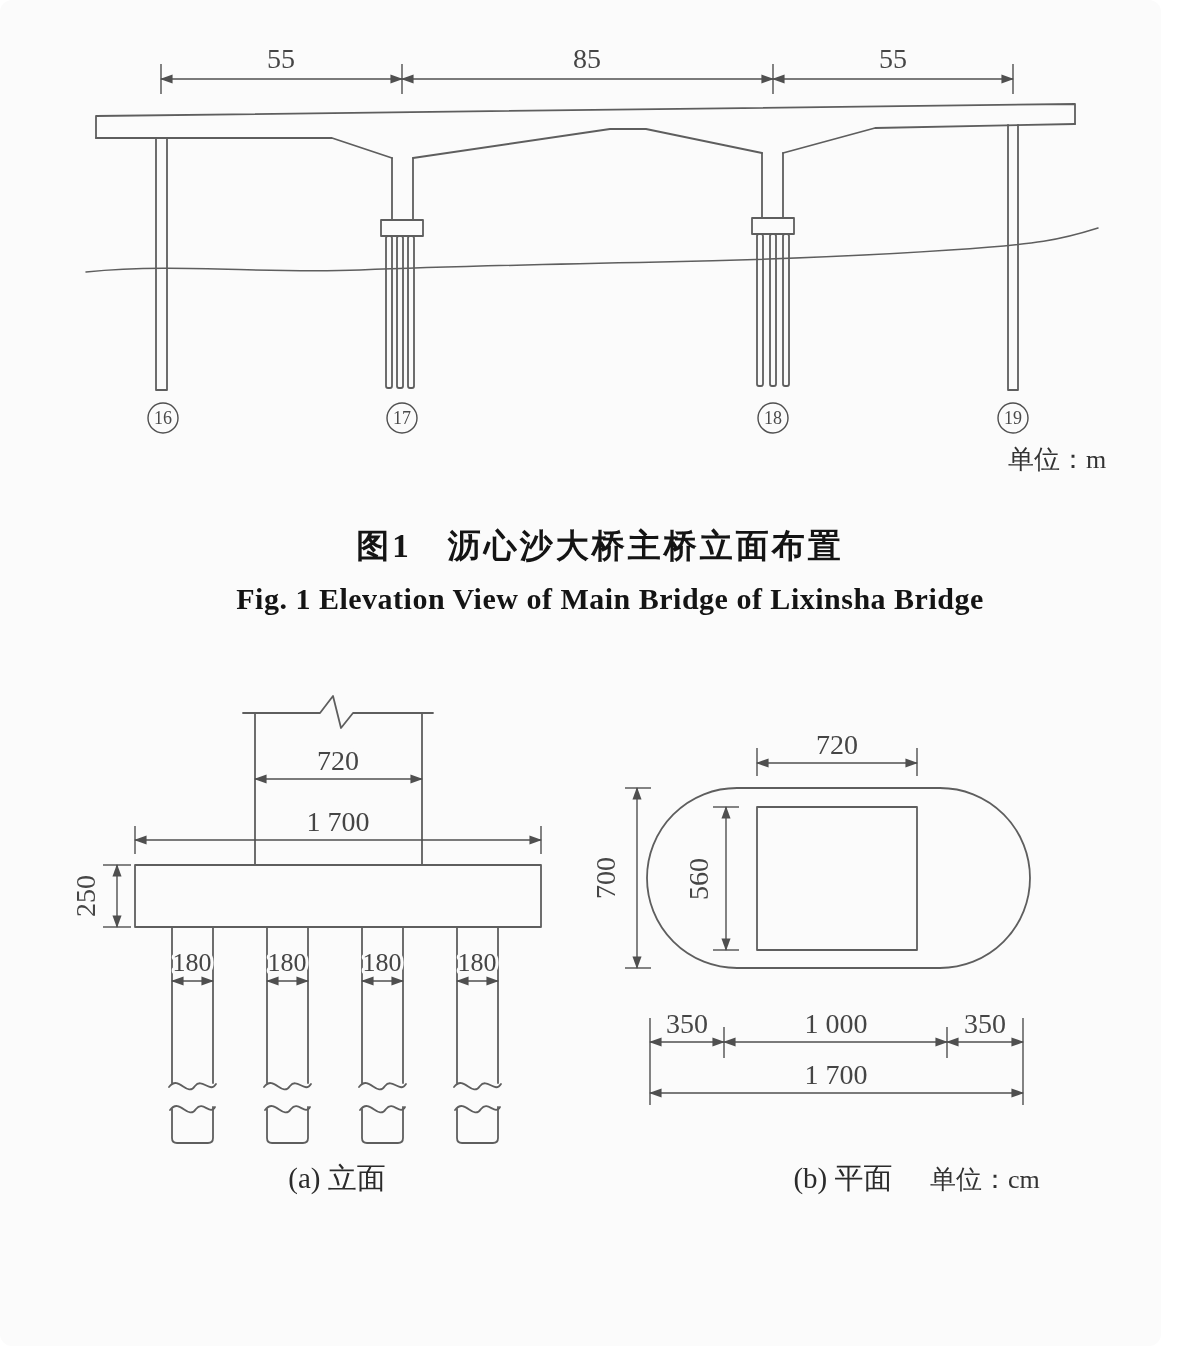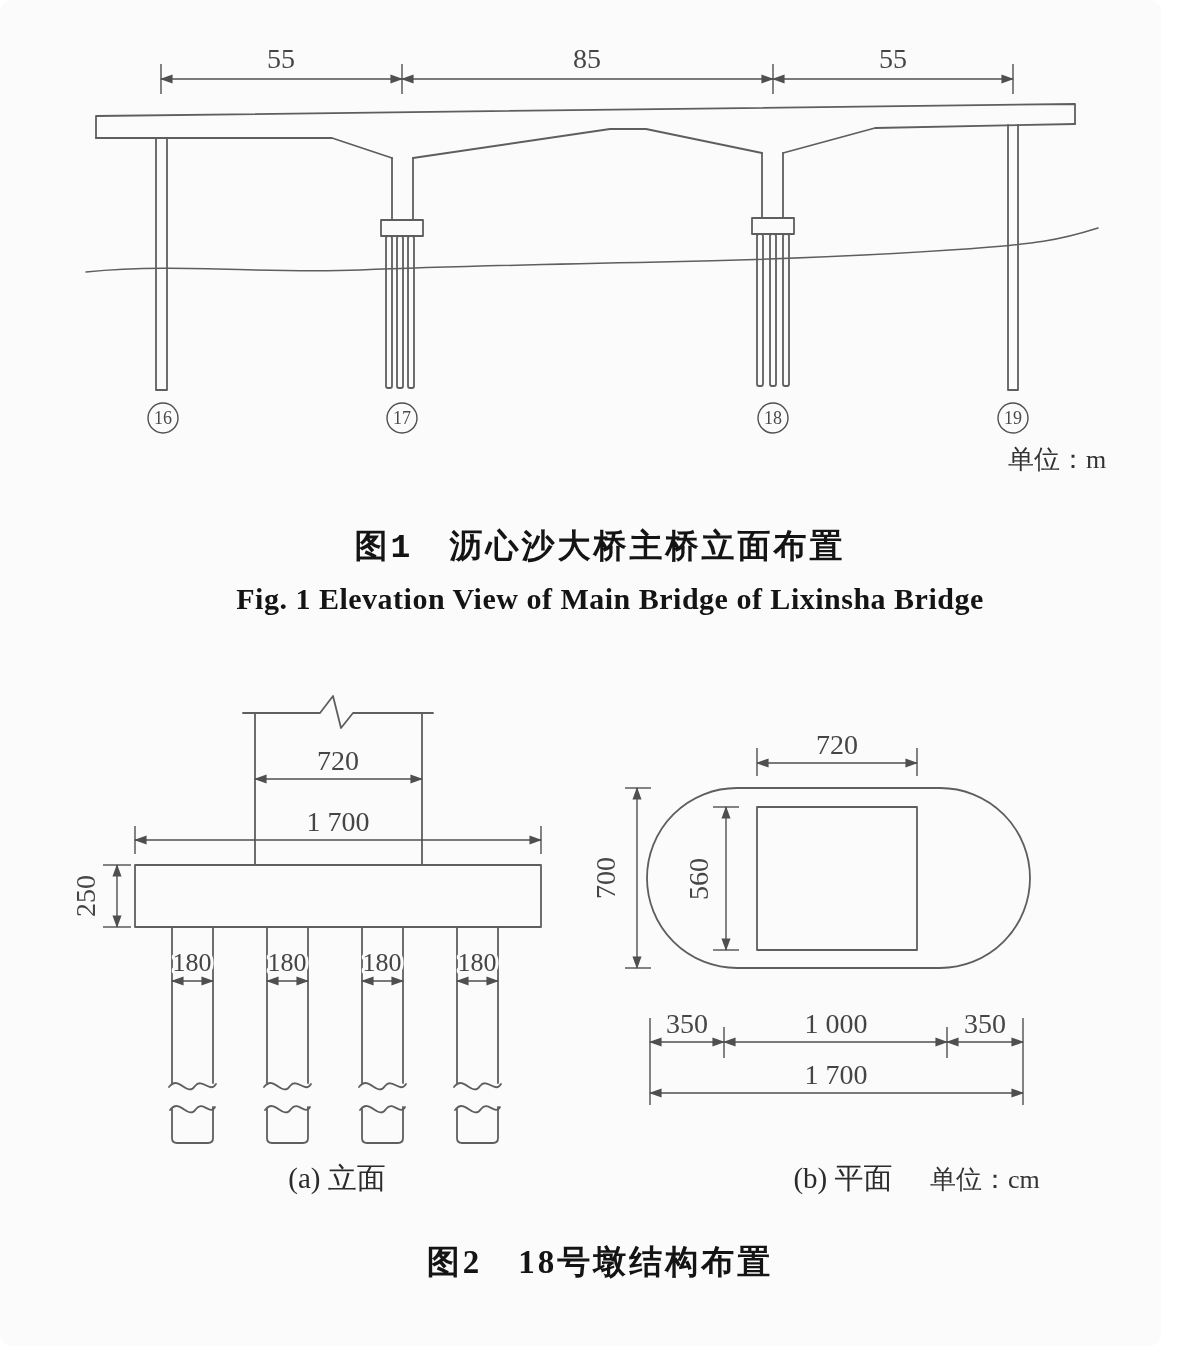--- a/index.html
+++ b/index.html
@@ -86,21 +86,21 @@
       <text class="pier-num" x="402" y="424" text-anchor="middle">17</text>
       <circle class="thin" cx="773" cy="418" r="15"></circle>
       <text class="pier-num" x="773" y="424" text-anchor="middle">18</text>
       <circle class="thin" cx="1013" cy="418" r="15"></circle>
       <text class="pier-num" x="1013" y="424" text-anchor="middle">19</text>
     </g>
 
     <text class="unit" x="1057" y="468" text-anchor="middle">单位：m</text>
   </svg>
 
-  <div class="cap zh" style="top:524px;font-family:Liberation Mono, monospace;">图1　沥心沙大桥主桥立面布置</div>
+  <div class="cap zh" style="top:524px;">图1　沥心沙大桥主桥立面布置</div>
   <div class="cap en" style="top:582px;">Fig. 1  Elevation View of Main Bridge of Lixinsha Bridge</div>
 
   <svg style="top:690px;" width="1200" height="515" viewBox="0 690 1200 515">
 
     <g>
 
       <path class="shape" d="M243,713 H320 L333,696 L341,728 L353,713 H433"></path>
       <line class="shape" x1="255" y1="713" x2="255" y2="865"></line>
       <line class="shape" x1="422" y1="713" x2="422" y2="865"></line>
 
@@ -193,15 +193,14 @@
       <text class="dim" x="836" y="1033" text-anchor="middle">1 000</text>
       <text class="dim" x="985" y="1033" text-anchor="middle">350</text>
       <line class="thin" x1="650" y1="1093" x2="1023" y2="1093" marker-start="url(#arr)" marker-end="url(#arr)"></line>
       <text class="dim" x="836" y="1084" text-anchor="middle">1 700</text>
 
       <text class="subcap" x="843" y="1188" text-anchor="middle">(b) 平面</text>
       <text class="unit" x="930" y="1188" text-anchor="start">单位：cm</text>
     </g>
   </svg>
 
-  <div class="cap zh" style="top:1240px;">图2　18号墩结构布置</div>
 
 </div>
 
 </body></html>

